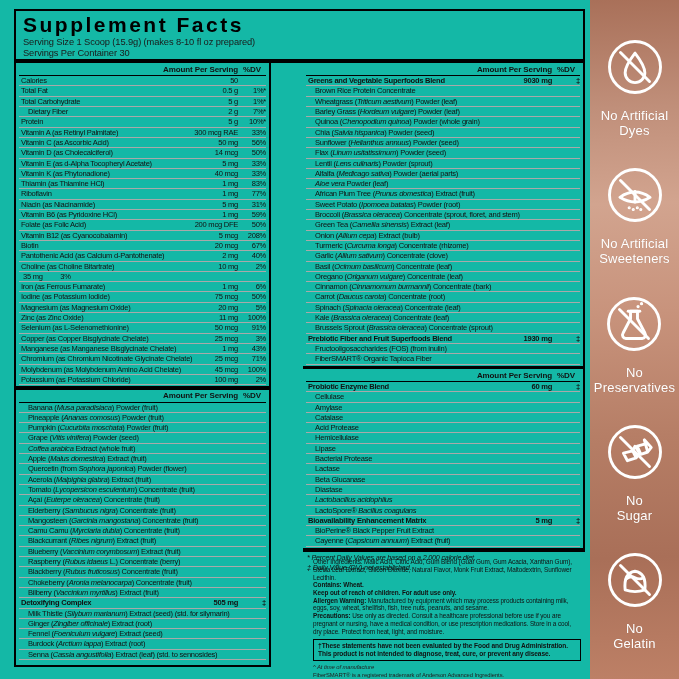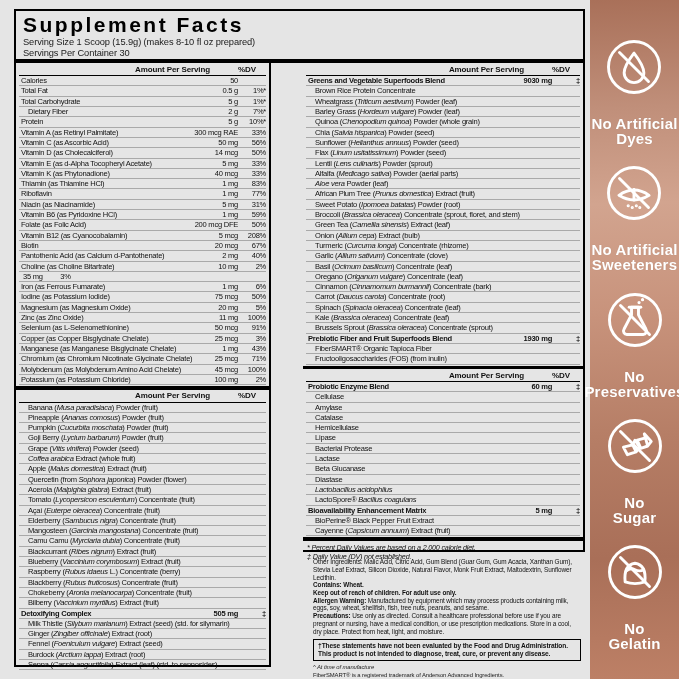--- a/index.html
+++ b/index.html
@@ -1,32 +1,32 @@
 <!DOCTYPE html>
 <html><head>
 <meta charset="utf-8">
 <style>
   * { margin:0; padding:0; box-sizing:border-box; }
   html,body { width:679px; height:679px; background:#fff; font-family:"Liberation Sans","DejaVu Sans",sans-serif; }
-  .page { position:relative; width:679px; height:679px; background:#e5e5e5; overflow:hidden; }
+  .page { position:relative; width:679px; height:679px; background:#14b8a6; overflow:hidden; }
 
   
   .label { position:absolute; left:14px; top:9px; width:571px; color:#111; }
   .titleblock { border:2px solid #000; border-bottom:none; padding:2px 7px 1px 7px; }
   .title { font-size:21px; font-weight:900; letter-spacing:2.5px; line-height:24px; color:#000; }
   .serv { font-size:9.3px; line-height:10.6px; letter-spacing:-0.1px; color:#1a1a1a; }
   .bigbar { height:4px; background:#000; width:100%; }
   .cols { display:flex; align-items:stretch;gap:32px; }
   .leftcol { width:272px; border-left:2px solid #000; border-right:2px solid #000; border-bottom:2px solid #000; padding:0 3px; height:604px; }
   .rightcol { width:299px; display:flex; flex-direction:column; }
   .rightbox { border-right:2px solid #000; border-bottom:2px solid #000; padding:0 3px; height:489px; }
   .rightfine { padding:6px 4px 0 10px; }
 
   .colhead { display:flex; justify-content:flex-end; align-items:center; border-bottom:1px solid #000; font-weight:bold; font-size:8px; height:13px; letter-spacing:-0.1px; }
-  .colhead .dvh { width:28px; text-align:left;margin-left:28px; }
+  .colhead .dvh { width:28px; text-align:center; }
 
   .rows .row { display:flex; align-items:flex-start; border-bottom:1px solid #a9a9a9; min-height:9.45px; font-size:7.55px; line-height:9.3px; letter-spacing:-0.25px; }
   .rows .row .n { flex:1; padding-left:2px; }
   .rows .row.s .n { padding-left:9px; }
   .rows .row.b { font-weight:bold; }
   .rows .row .a { text-align:right; white-space:nowrap; padding-left:4px; }
   .rows .row .d { width:28px; text-align:right; white-space:nowrap; }
   .midbar { height:3.5px; background:#000; margin:1px -3px 0 -3px; }
   .midbar + .colhead { border-bottom:1px solid #000; }
 
@@ -38,21 +38,21 @@
   .disclaimer { border:1.5px solid #000; font-weight:bold; font-size:6.6px; line-height:8px; padding:2px 4px; margin:4px 0 3px 0; }
   .tmnotes { font-size:5.9px; line-height:7.3px; color:#222; }
   .tmnotes div:first-child { font-style:italic; }
 
   
   .sidebar { position:absolute; right:0; top:0; width:89px; height:679px;
     background:linear-gradient(178deg,#a97059 0%, #c08f7a 16%, #d2a48f 30%, #c8937c 46%, #b67e66 64%, #a96f58 82%, #bd8066 100%); }
   .sidebar-inner { height:100%; display:flex; flex-direction:column; justify-content:space-between; align-items:center; padding:38px 0 28px 0; }
   .badge { display:flex; flex-direction:column; align-items:center; }
   .badge svg { width:58px; height:58px; display:block; }
-  .badge .lbl { margin-top:20px; text-align:center; color:#fff; font-weight:bold; font-size:15px; line-height:15px; letter-spacing:0.2px;
+  .badge .lbl { margin-top:12px; text-align:center; color:#fff; font-weight:normal; font-size:13px; line-height:15px; letter-spacing:0.2px;
     text-shadow:0 0 1px rgba(0,0,0,0.12); }
   .ico { stroke:#fff; fill:none; stroke-width:5; stroke-linecap:round; stroke-linejoin:round; }
 </style>
 </head>
 <body>
 
 <div class="page">
 
   <div class="label">
     <div class="titleblock">
@@ -231,25 +231,20 @@
               <span class="a"></span>
               <span class="d"></span>
             </div>
             <div class="row s">
               <span class="n">Pineapple (<i>Ananas comosus</i>) Powder (fruit)</span>
               <span class="a"></span>
               <span class="d"></span>
             </div>
             <div class="row s">
               <span class="n">Pumpkin (<i>Cucurbita moschata</i>) Powder (fruit)</span>
-              <span class="a"></span>
-              <span class="d"></span>
-            </div>
-            <div class="row s">
-              <span class="n">Goji Berry (<i>Lycium barbarum</i>) Powder (fruit)</span>
               <span class="a"></span>
               <span class="d"></span>
             </div>
             <div class="row s">
               <span class="n">Grape (<i>Vitis vinifera</i>) Powder (seed)</span>
               <span class="a"></span>
               <span class="d"></span>
             </div>
             <div class="row s">
               <span class="n"><i>Coffea arabica</i> Extract (whole fruit)</span>
@@ -490,26 +485,26 @@
                 <span class="n">Brussels Sprout (<i>Brassica oleracea</i>) Concentrate (sprout)</span>
                 <span class="a"></span>
                 <span class="d"></span>
               </div>
               <div class="row b">
                 <span class="n">Prebiotic Fiber and Fruit Superfoods Blend</span>
                 <span class="a">1930 mg</span>
                 <span class="d">‡</span>
               </div>
               <div class="row s">
+                <span class="n">Fructooligosaccharides (FOS) (from inulin)</span>
+                <span class="a"></span>
+                <span class="d"></span>
+              </div>
+              <div class="row s">
                 <span class="n">FiberSMART® Organic Tapioca Fiber</span>
-                <span class="a"></span>
-                <span class="d"></span>
-              </div>
-              <div class="row s">
-                <span class="n">Fructooligosaccharides (FOS) (from inulin)</span>
                 <span class="a"></span>
                 <span class="d"></span>
               </div>
             </div>
           <div class="midbar"></div>
           <div class="colhead">
             <span>Amount Per Serving</span>
             <span class="dvh">%DV</span>
           </div>
           <div class="rows">
@@ -523,20 +518,25 @@
                 <span class="a"></span>
                 <span class="d"></span>
               </div>
               <div class="row s">
                 <span class="n">Amylase</span>
                 <span class="a"></span>
                 <span class="d"></span>
               </div>
               <div class="row s">
                 <span class="n">Catalase</span>
+                <span class="a"></span>
+                <span class="d"></span>
+              </div>
+              <div class="row s">
+                <span class="n">Acid Protease</span>
                 <span class="a"></span>
                 <span class="d"></span>
               </div>
               <div class="row s">
                 <span class="n">Hemicellulase</span>
                 <span class="a"></span>
                 <span class="d"></span>
               </div>
               <div class="row s">
                 <span class="n">Lipase</span>

